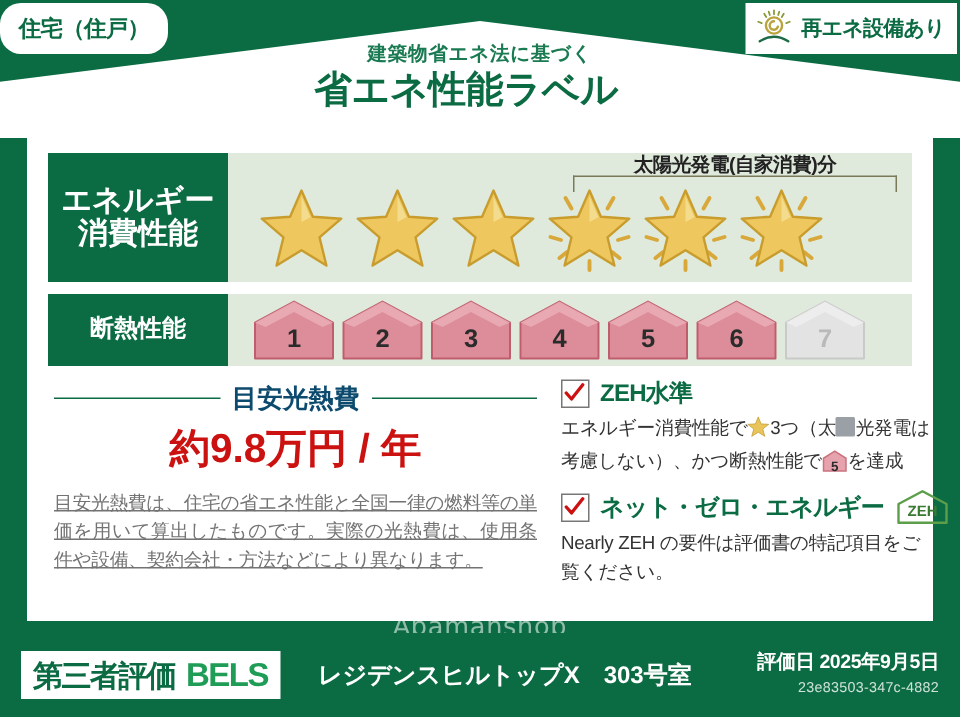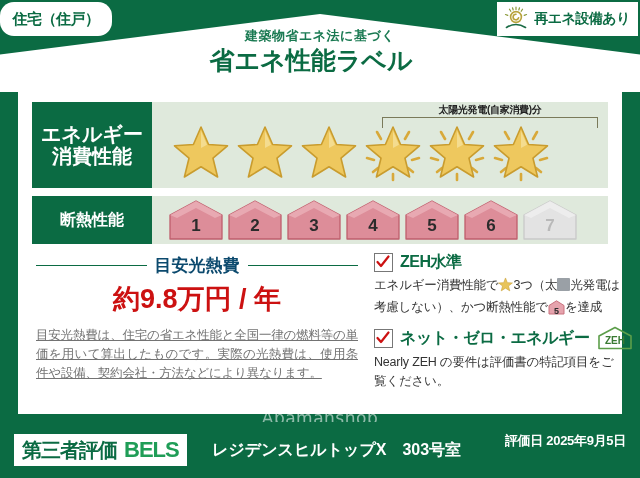--- a/index.html
+++ b/index.html
@@ -84,21 +84,21 @@
     position:absolute;left:18px;bottom:4px;
     display:flex;align-items:flex-end;gap:2px;
   }
   .star-cell{position:relative;width:62px;height:62px;}
   .star-cell svg{position:absolute;left:0;top:0;}
 
   .solar-bracket{
     position:absolute;right:10px;top:2px;width:216px;
   }
   .solar-caption{
-    font-size:10px;font-weight:bold;color:#222;text-align:center;
+    font-size:13px;font-weight:bold;color:#222;text-align:center;
     letter-spacing:-0.3px;line-height:12px;
   }
   .bracket-line{
     height:10px;border:1.3px solid #7a7a5a;border-bottom:none;margin-top:1px;
   }
 
   
   .houses{
     position:absolute;left:16px;top:3px;
     display:flex;align-items:center;gap:3px;
@@ -427,16 +427,17 @@
   <div class="watermark">Apamanshop</div>
 
   <div class="footer">
     <div class="bels-badge">
       <span class="bels-jp">第三者評価</span>
       <span class="bels-en">BELS</span>
     </div>
     <div class="room-name">レジデンスヒルトップX　303号室</div>
     <div class="eval-date">
       <div class="d">評価日 2025年9月5日</div>
+      <div class="i">23e83503-347c-4882</div>
     </div>
   </div>
 
 </div>
 
 </body></html>

